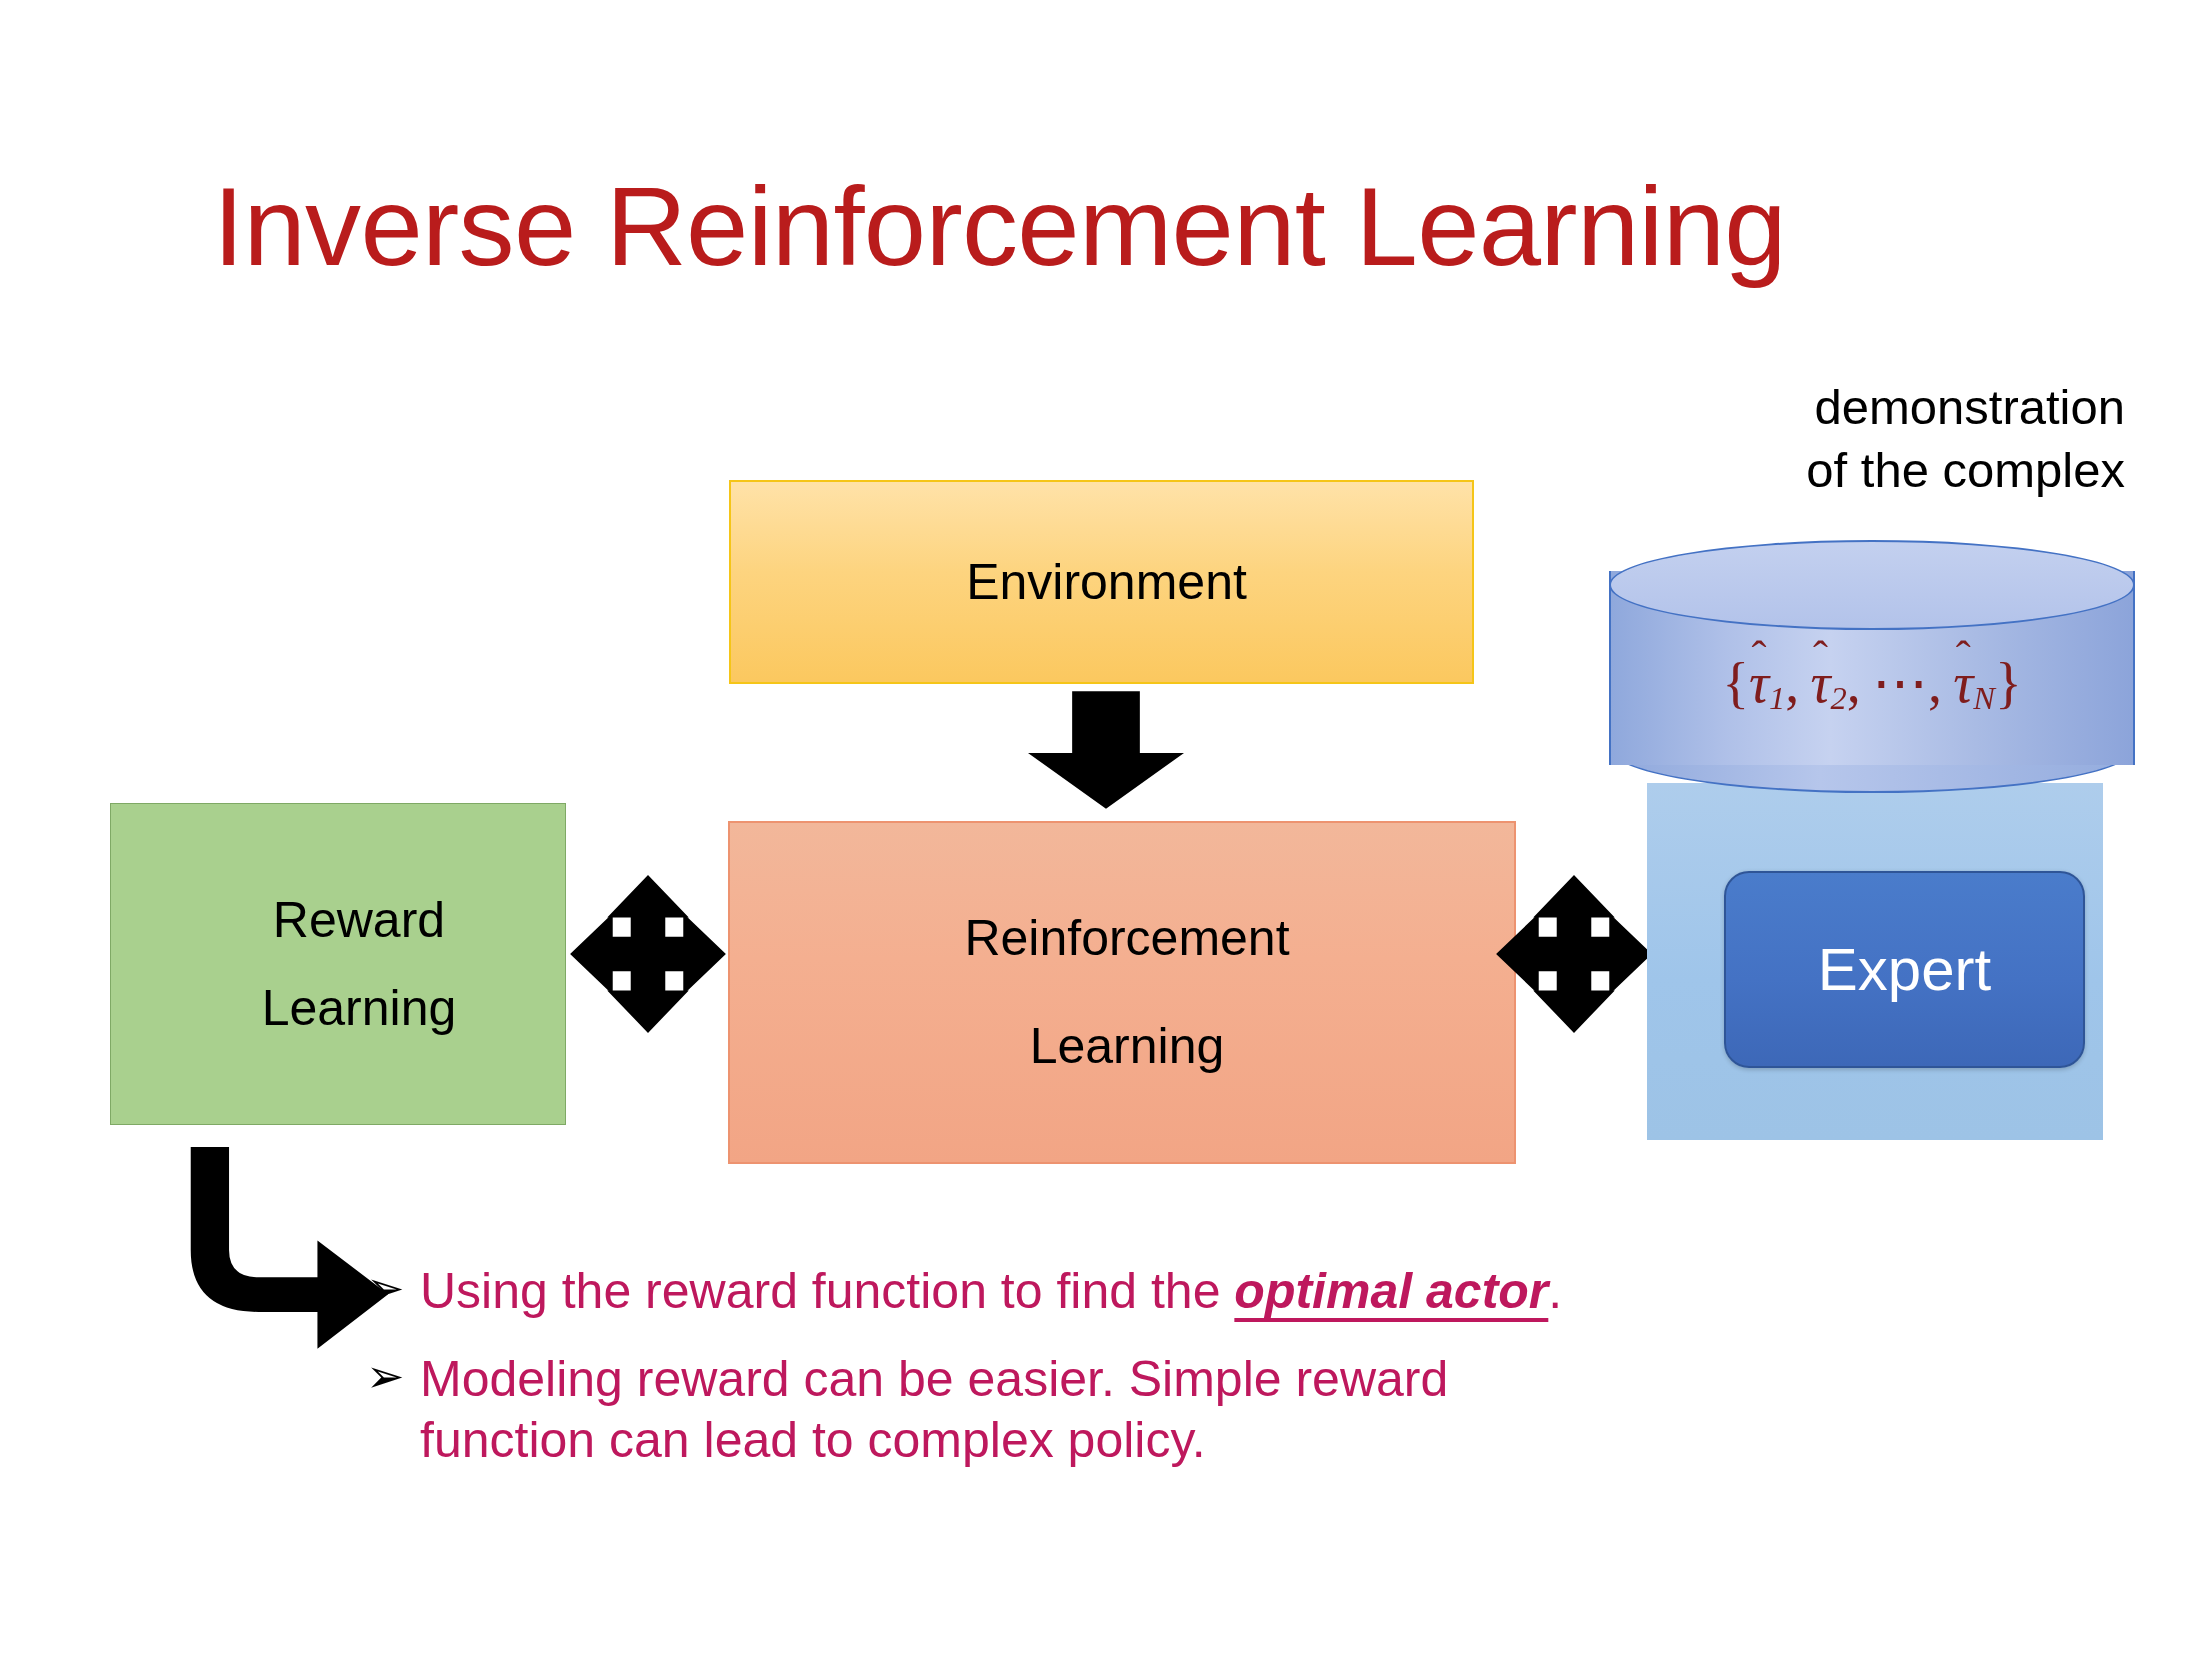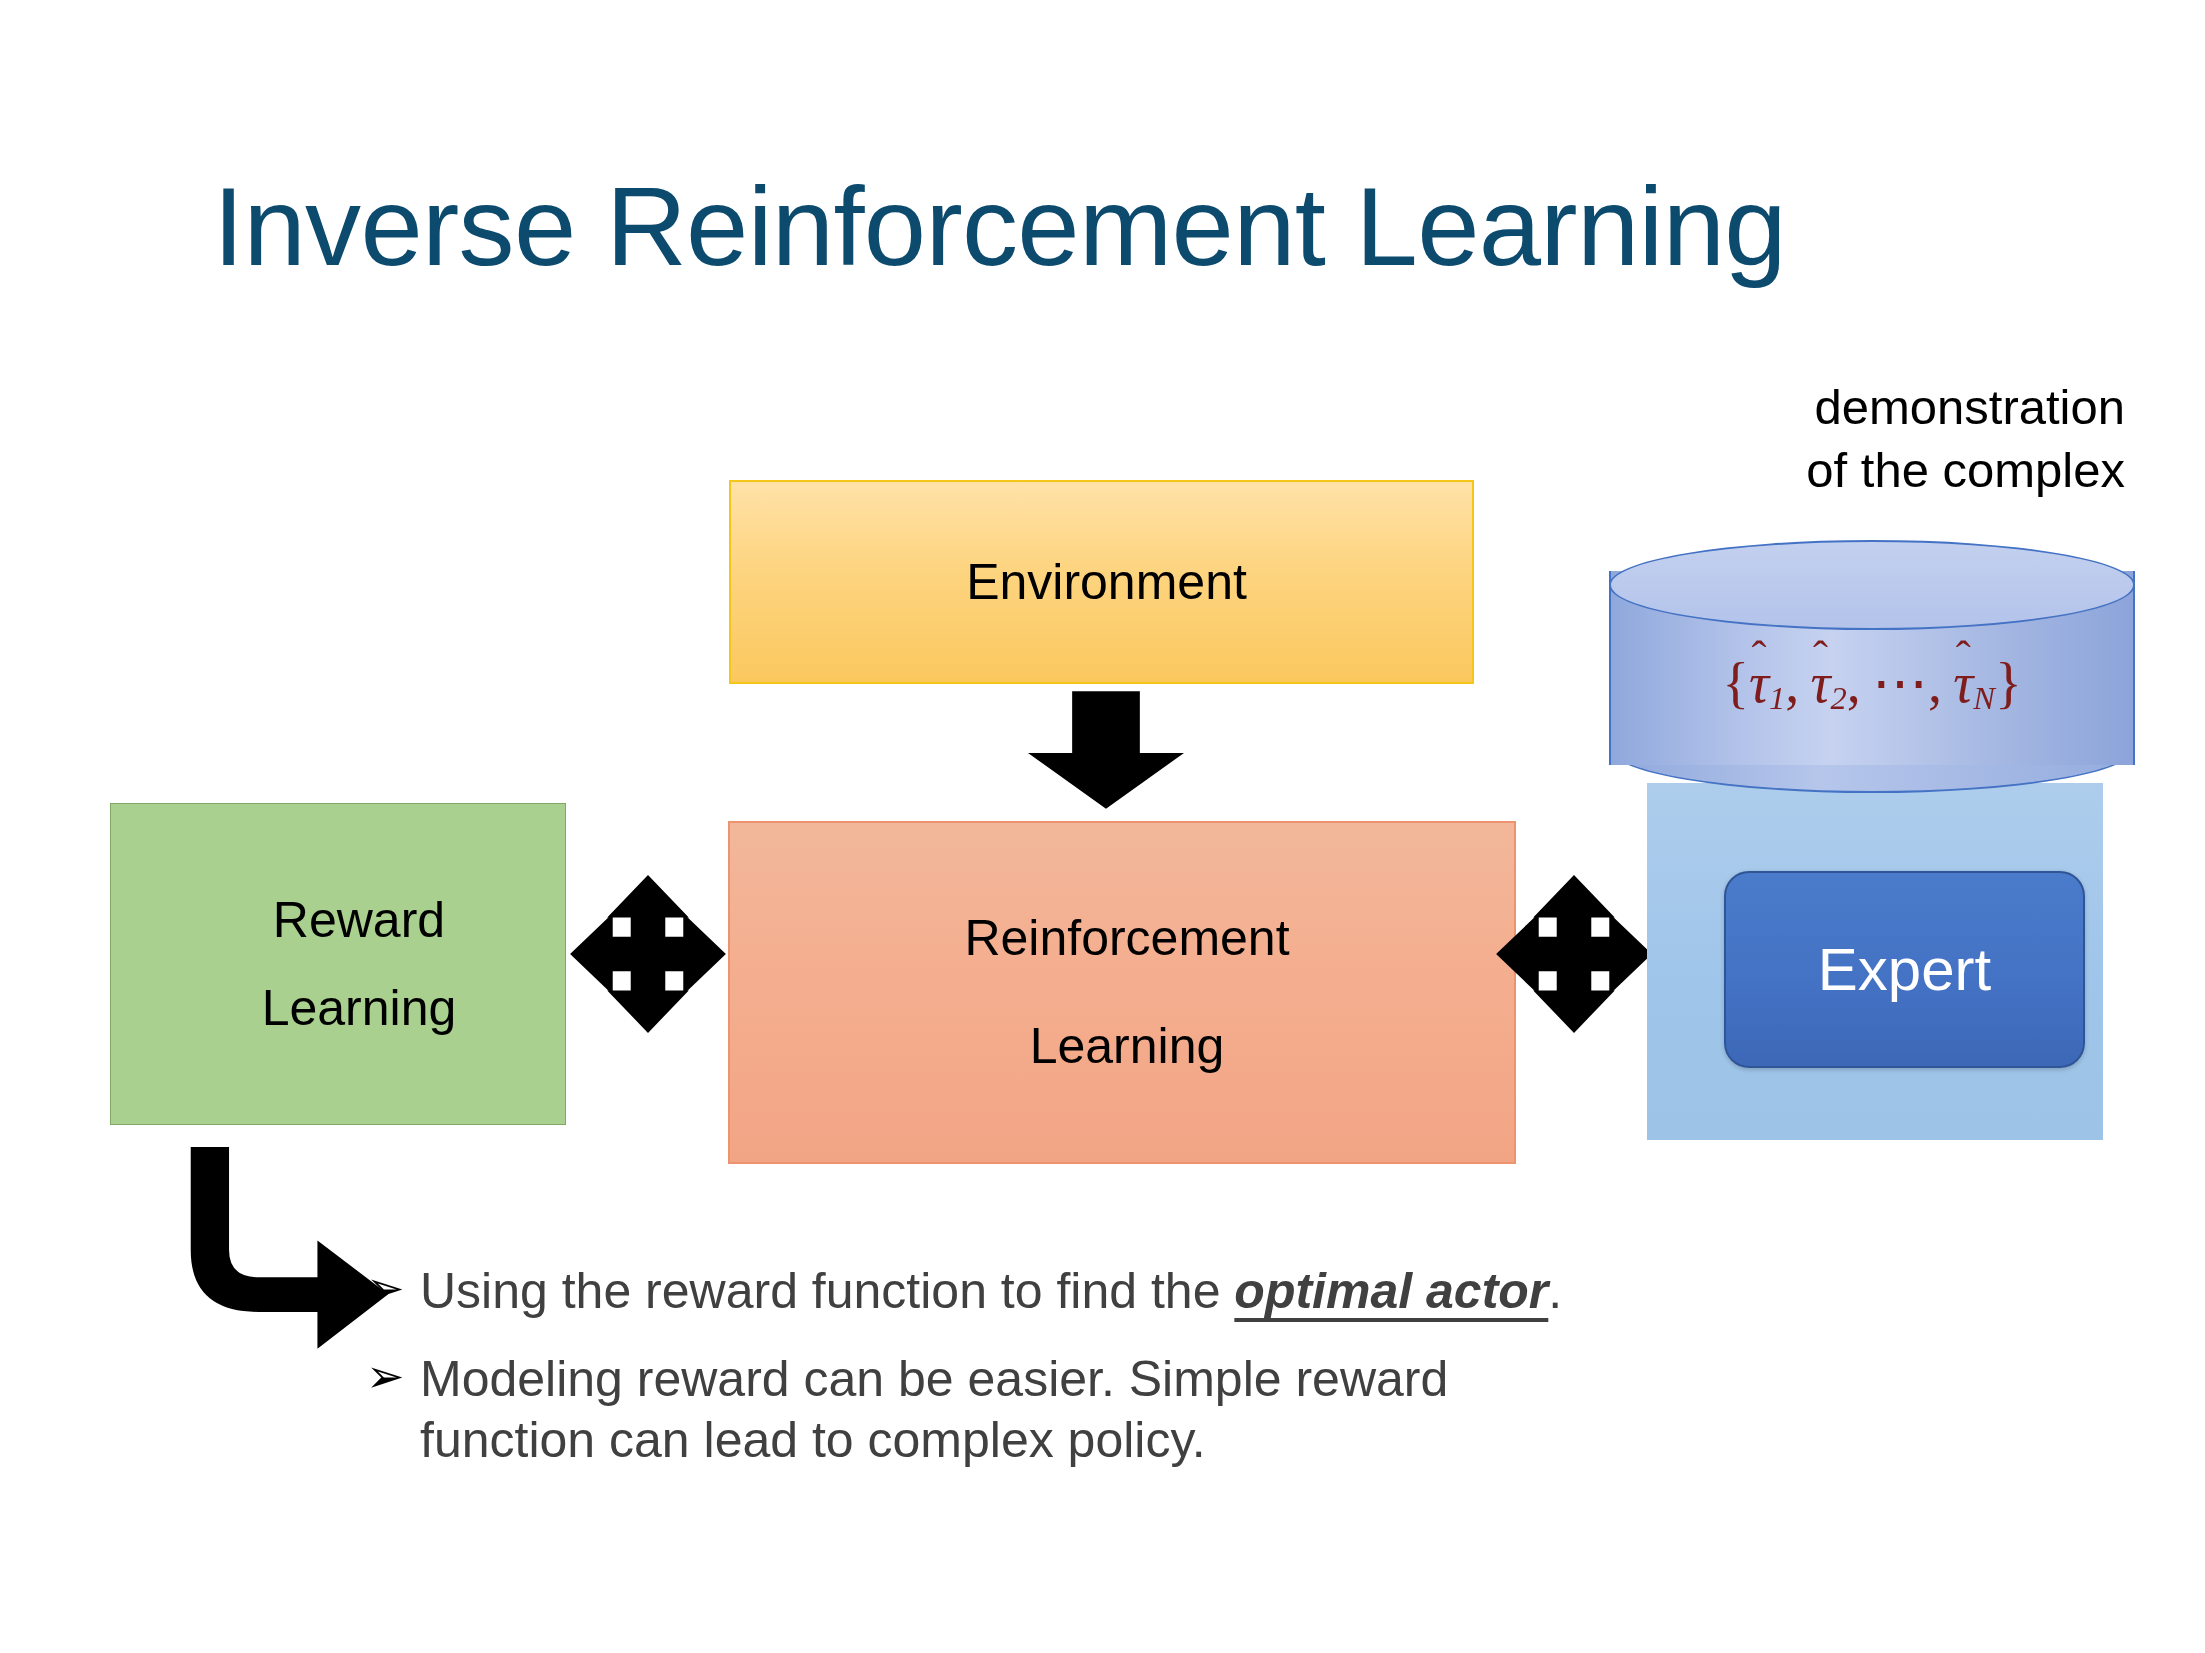--- a/index.html
+++ b/index.html
@@ -8,21 +8,21 @@
     font-family:"Liberation Sans","DejaVu Sans",sans-serif;
     color:#000000;
   }
   .slide{position:absolute;inset:0;background:#fff;}
 
   
   .title{
     position:absolute;left:0;top:168px;width:1999px;
     text-align:center;
     font-size:112px;line-height:1.05;font-weight:400;
-    letter-spacing:-0.7px;color:#0c4a6e;
+    letter-spacing:-0.7px;color:#b91c1c;
     white-space:nowrap;
   }
 
   
   .box{position:absolute;box-sizing:border-box;display:flex;
        align-items:center;justify-content:center;text-align:center;padding-left:10px;}
 
   .box-env{
     left:729px;top:480px;width:745px;height:204px;
     background:linear-gradient(180deg,#FFE2A8 0%,#FDD47F 45%,#FBC85F 100%);
@@ -99,21 +99,21 @@
   
   .arrow{position:absolute;}
   .arrow svg{display:block;}
 
   
   .bullets{position:absolute;left:366px;top:1261px;width:1764px;}
   .bullet{display:flex;align-items:flex-start;margin-bottom:26.5px;}
   .bullet-mark{
     flex:0 0 auto;width:54px;font-size:46px;line-height:1.18;color:#000;
   }
-  .bullet-text{font-size:50px;line-height:1.22;color:#404040;}
+  .bullet-text{font-size:50px;line-height:1.22;color:#be185d;}
   .bullet-text .emph{
     font-weight:bold;font-style:italic;
     text-decoration:underline;text-underline-offset:10.3px;
     text-decoration-thickness:4.4px;
   }
 </style>
 </head>
 <body>
 
 <div class="slide">

